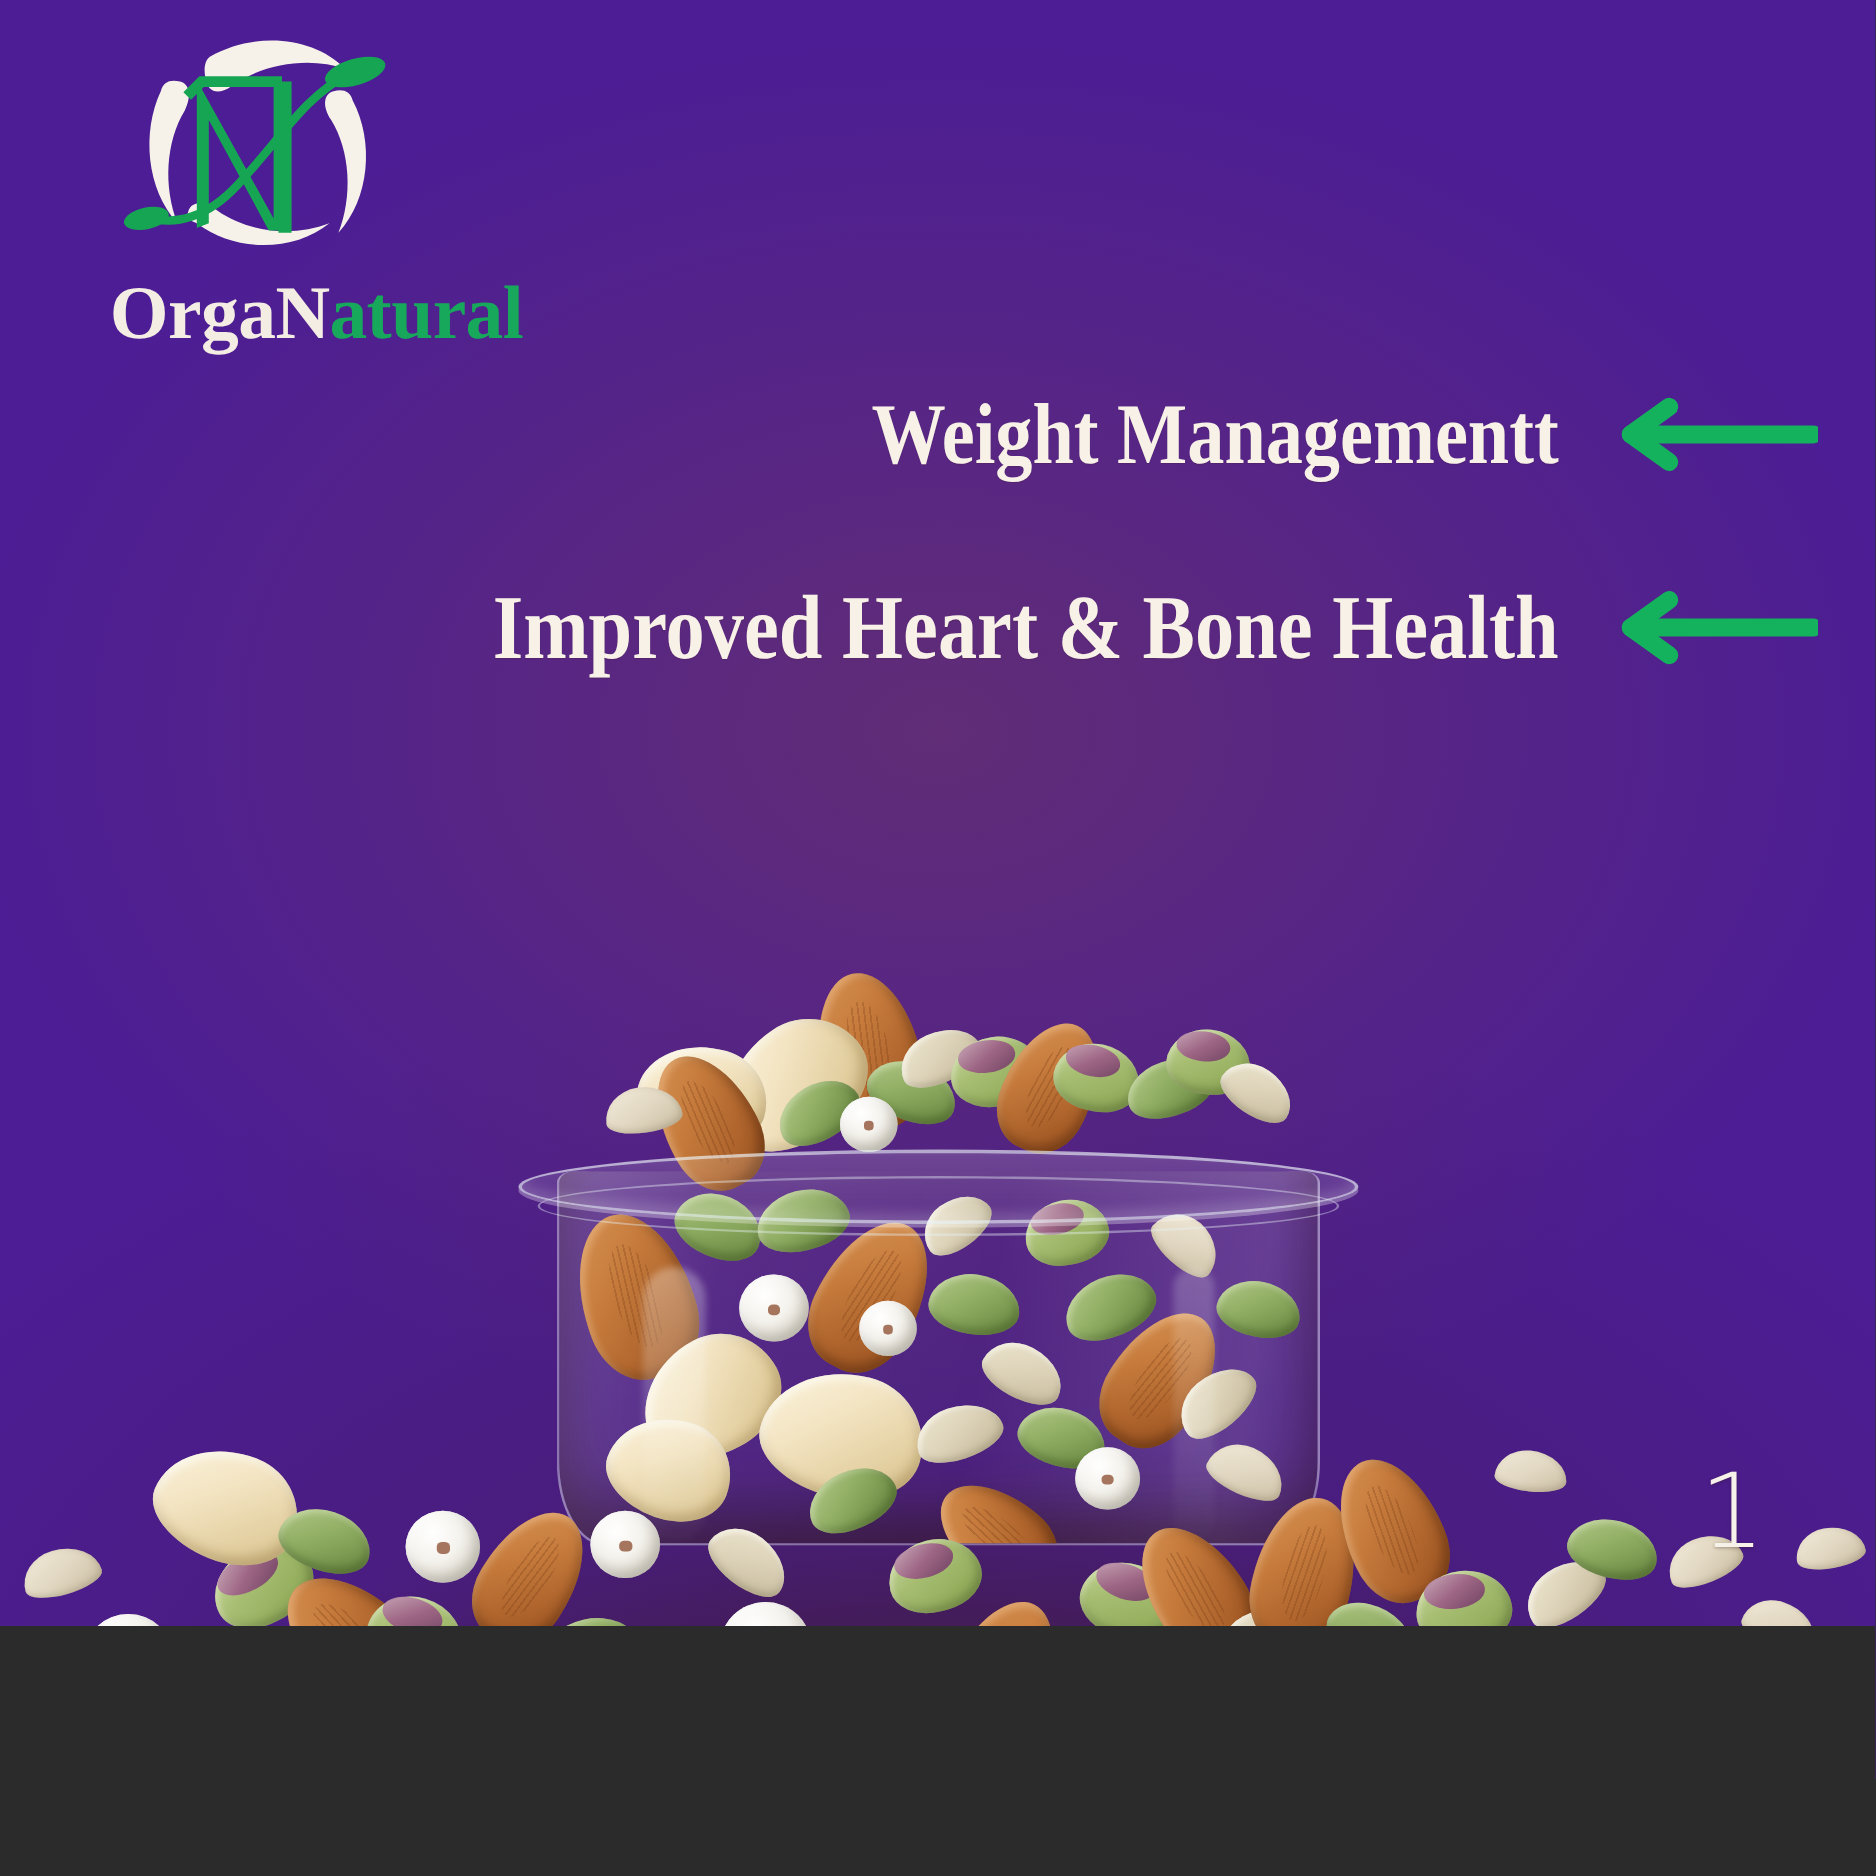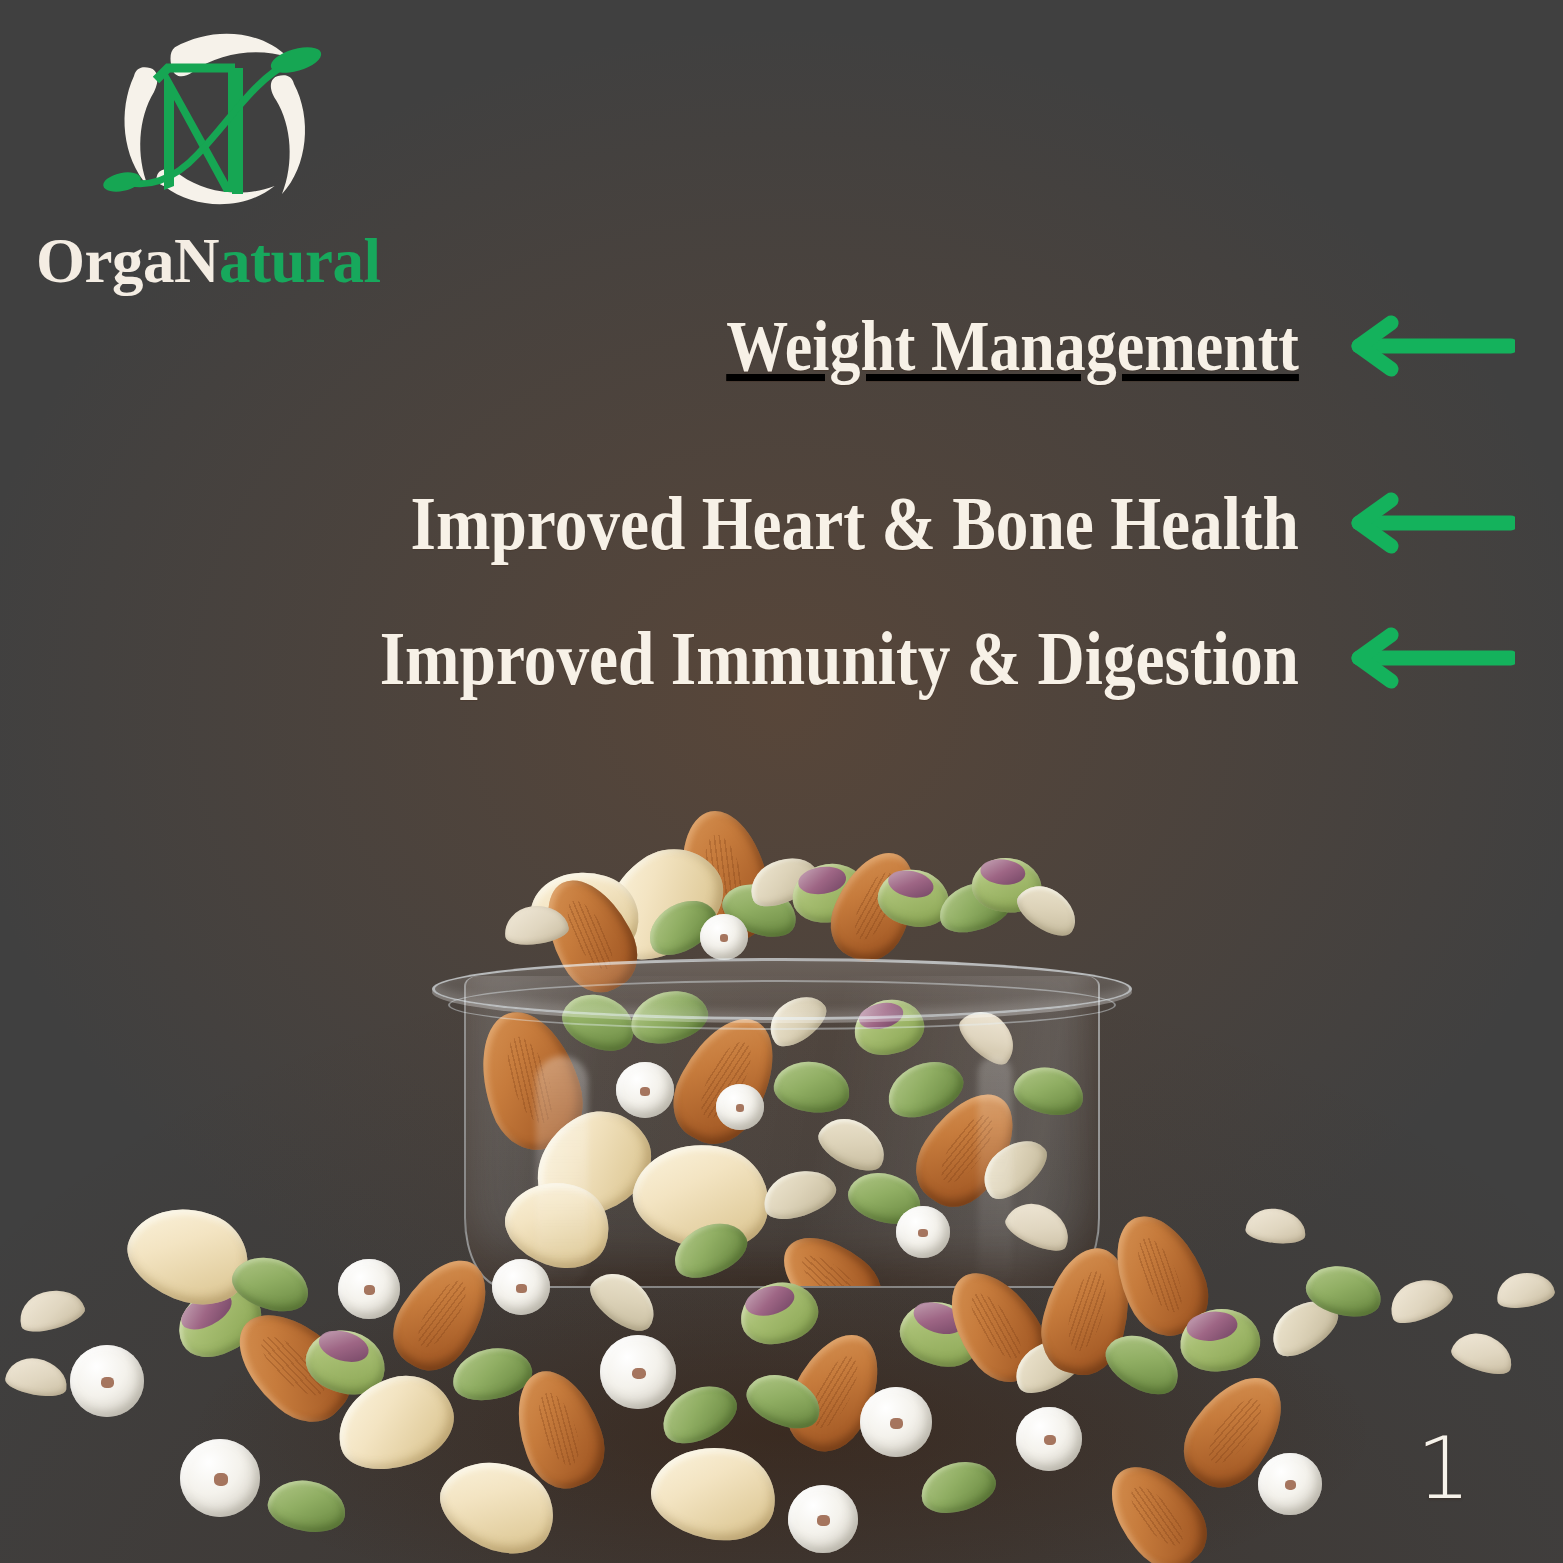--- a/index.html
+++ b/index.html
@@ -6,24 +6,25 @@
   html, body {
     margin: 0;
     padding: 0;
     background: #2b2b2b;
   }
   * { box-sizing: border-box; }
 
   .poster {
     position: relative;
     width: 1563px;
-    height: 1563px;
+    height: 1355px;
     overflow: hidden;
-    background: #404040;
+    background: #4c1d95;
     font-family: "Liberation Serif", "DejaVu Serif", serif;
+    text-align: right;
     -webkit-font-smoothing: antialiased;
   }
 
   
   .bg-vignette {
     position: absolute;
     inset: 0;
     background:
       radial-gradient(ellipse 85% 70% at 50% 45%, rgba(150,86,40,0.28) 0%, rgba(122,67,30,0) 62%),
       radial-gradient(ellipse 120% 90% at 50% 110%, rgba(60,30,10,0.30) 0%, rgba(122,67,30,0) 55%);
@@ -85,21 +86,21 @@
     line-height: 1;
     white-space: nowrap;
     transform: scaleX(0.86);
     transform-origin: right center;
     text-shadow: 0 1px 1px rgba(60,28,8,0.18);
   }
 
   
   .row-1 { top: 186px; }
   .row-1 .benefit-text { font-size: 68px; }
-  .row-2 { top: 310px; text-decoration: underline; }
+  .row-2 { top: 326px; }
   .row-2 .benefit-text { font-size: 72px; }
   .row-3 { top: 485px; }
   .row-3 .benefit-text { font-size: 76px; }
   .row-4 { top: 620px; }
   .row-4 .benefit-text { font-size: 76px; }
 
   .arrow-wrap {
     width: 180px;
     height: 70px;
     margin-left: 46px;
@@ -333,31 +334,20 @@
       <div class="arrow-wrap">
         <svg viewBox="0 0 170 62" xmlns="http://www.w3.org/2000/svg">
           <g fill="none" stroke="#14B25C" stroke-width="15" stroke-linecap="round" stroke-linejoin="round">
             <path d="M14 31 L166 31"></path>
             <path d="M46 8 L14 31 L46 54"></path>
           </g>
         </svg>
       </div>
     </div>
 
-    <div class="benefit-row row-4">
-      <div class="benefit-text">Improved Immunity &amp; Digestion</div>
-      <div class="arrow-wrap">
-        <svg viewBox="0 0 170 62" xmlns="http://www.w3.org/2000/svg">
-          <g fill="none" stroke="#14B25C" stroke-width="15" stroke-linecap="round" stroke-linejoin="round">
-            <path d="M14 31 L166 31"></path>
-            <path d="M46 8 L14 31 L46 54"></path>
-          </g>
-        </svg>
-      </div>
-    </div>
 
   </div>
 
   <div class="photo">
     <div class="ground-shadow"></div>
 
     <div class="tub">
       <div class="tub-body">
 
         <div class="nut almond" style="left:18px;  top:34px;  width:92px;  height:140px; transform:rotate(-18deg);"></div>

